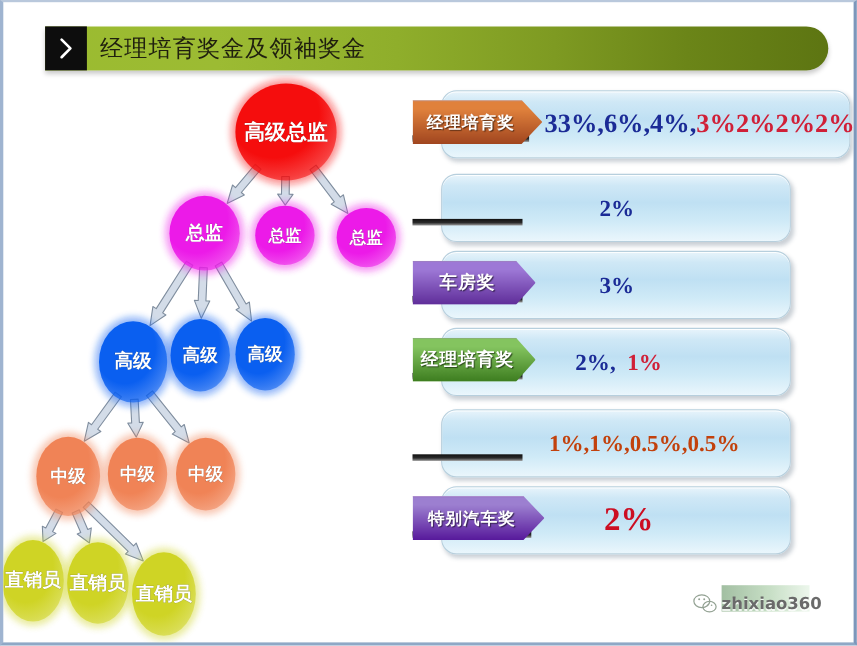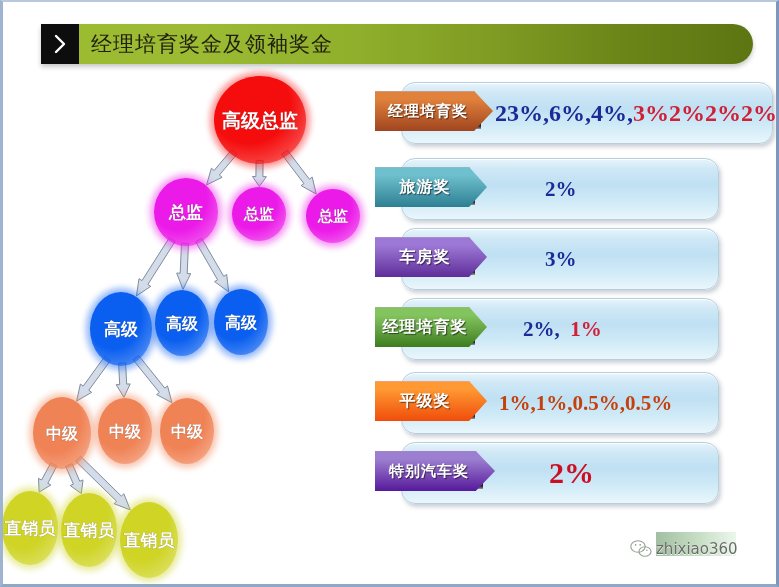--- a/index.html
+++ b/index.html
@@ -180,20 +180,21 @@
   }
   .wm-text {
     position: relative;
     z-index: 2;
     font-family: "DejaVu Sans", "Liberation Sans", sans-serif;
     font-size: 15px;
     color: #5e5e5e;
     letter-spacing: 0px;
     margin-left: 2px;
     text-shadow: 0 1px 0 rgba(255,255,255,0.8);
+    font-weight: bold;
   }
 </style>
 </head>
 <body>
 
 <div id="slide">
 
   <div class="title-bar">
     <div class="title-bg"></div>
     <div class="title-chip">
@@ -313,41 +314,36 @@
           <ellipse cx="146" cy="472" rx="29" ry="38" fill="url(#grad4)"></ellipse>
           <text x="146" y="472" text-anchor="middle" dominant-baseline="central" font-size="17" font-weight="bold" fill="#ffffff" font-family="&quot;DejaVu Sans&quot;,&quot;Liberation Sans&quot;,sans-serif" stroke="rgba(0,0,0,0.30)" stroke-width="0.5" paint-order="stroke">直销员</text>
         </g>
       </svg>
   </div>
 
   <div id="rows">
       <div class="row" style="top: 0px; width: 402px;">
         <div class="row-box" style="width: 372px;"></div>
         <div class="row-value" style="left: 122px; font-size: 24px;">
-          <span style="color: rgb(27, 43, 150); white-space: pre;">23%,6%,4%,</span>
+          <span style="color: rgb(27, 43, 150); white-space: pre;">33%,6%,4%,</span>
           <span style="color: rgb(208, 32, 56); white-space: pre;">3%2%2%2%2%2%</span>
         </div>
         <div class="badge-shadow" style="width: 106px;"></div>
         <div class="badge">
           <div class="badge-arrow" style="width: 118px; background: linear-gradient(rgb(224, 129, 60) 0%, rgb(224, 129, 60) 18%, rgb(160, 69, 31) 100%);">
             <span class="badge-label" style="font-size: 15px;">经理培育奖</span>
           </div>
         </div>
       </div>
       <div class="row" style="top: 76px; width: 348px;">
         <div class="row-box" style="width: 318px;"></div>
         <div class="row-value" style="left: 172px; font-size: 21px;">
           <span style="color: rgb(27, 43, 150); white-space: pre;">2%</span>
         </div>
         <div class="badge-shadow" style="width: 100px;"></div>
-        <div class="badge">
-          <div class="badge-arrow" style="width: 112px; background: linear-gradient(rgb(111, 192, 206) 0%, rgb(111, 192, 206) 18%, rgb(45, 127, 146) 100%);">
-            <span class="badge-label">旅游奖</span>
-          </div>
-        </div>
       </div>
       <div class="row" style="top: 146px; width: 348px;">
         <div class="row-box" style="width: 318px;"></div>
         <div class="row-value" style="left: 172px; font-size: 21px;">
           <span style="color: rgb(27, 43, 150); white-space: pre;">3%</span>
         </div>
         <div class="badge-shadow" style="width: 100px;"></div>
         <div class="badge">
           <div class="badge-arrow" style="width: 112px; background: linear-gradient(rgb(157, 120, 214) 0%, rgb(157, 120, 214) 18%, rgb(95, 45, 153) 100%);">
             <span class="badge-label">车房奖</span>
@@ -366,25 +362,20 @@
             <span class="badge-label">经理培育奖</span>
           </div>
         </div>
       </div>
       <div class="row" style="top: 290px; width: 348px;">
         <div class="row-box" style="width: 318px;"></div>
         <div class="row-value" style="left: 126px; font-size: 21px;">
           <span style="color: #c2410c; white-space: pre;">1%,1%,0.5%,0.5%</span>
         </div>
         <div class="badge-shadow" style="width: 100px;"></div>
-        <div class="badge">
-          <div class="badge-arrow" style="width: 112px; background: linear-gradient(rgb(255, 153, 51) 0%, rgb(255, 153, 51) 18%, rgb(240, 77, 10) 100%);">
-            <span class="badge-label">平级奖</span>
-          </div>
-        </div>
       </div>
       <div class="row" style="top: 360px; width: 348px;">
         <div class="row-box" style="width: 318px;"></div>
         <div class="row-value" style="left: 176px; font-size: 30px;">
           <span style="color: rgb(204, 14, 34); white-space: pre;">2%</span>
         </div>
         <div class="badge-shadow" style="width: 108px;"></div>
         <div class="badge">
           <div class="badge-arrow" style="width: 120px; background: linear-gradient(rgb(156, 127, 208) 0%, rgb(156, 127, 208) 18%, rgb(87, 25, 155) 100%);">
             <span class="badge-label" style="font-size: 15px;">特别汽车奖</span>

